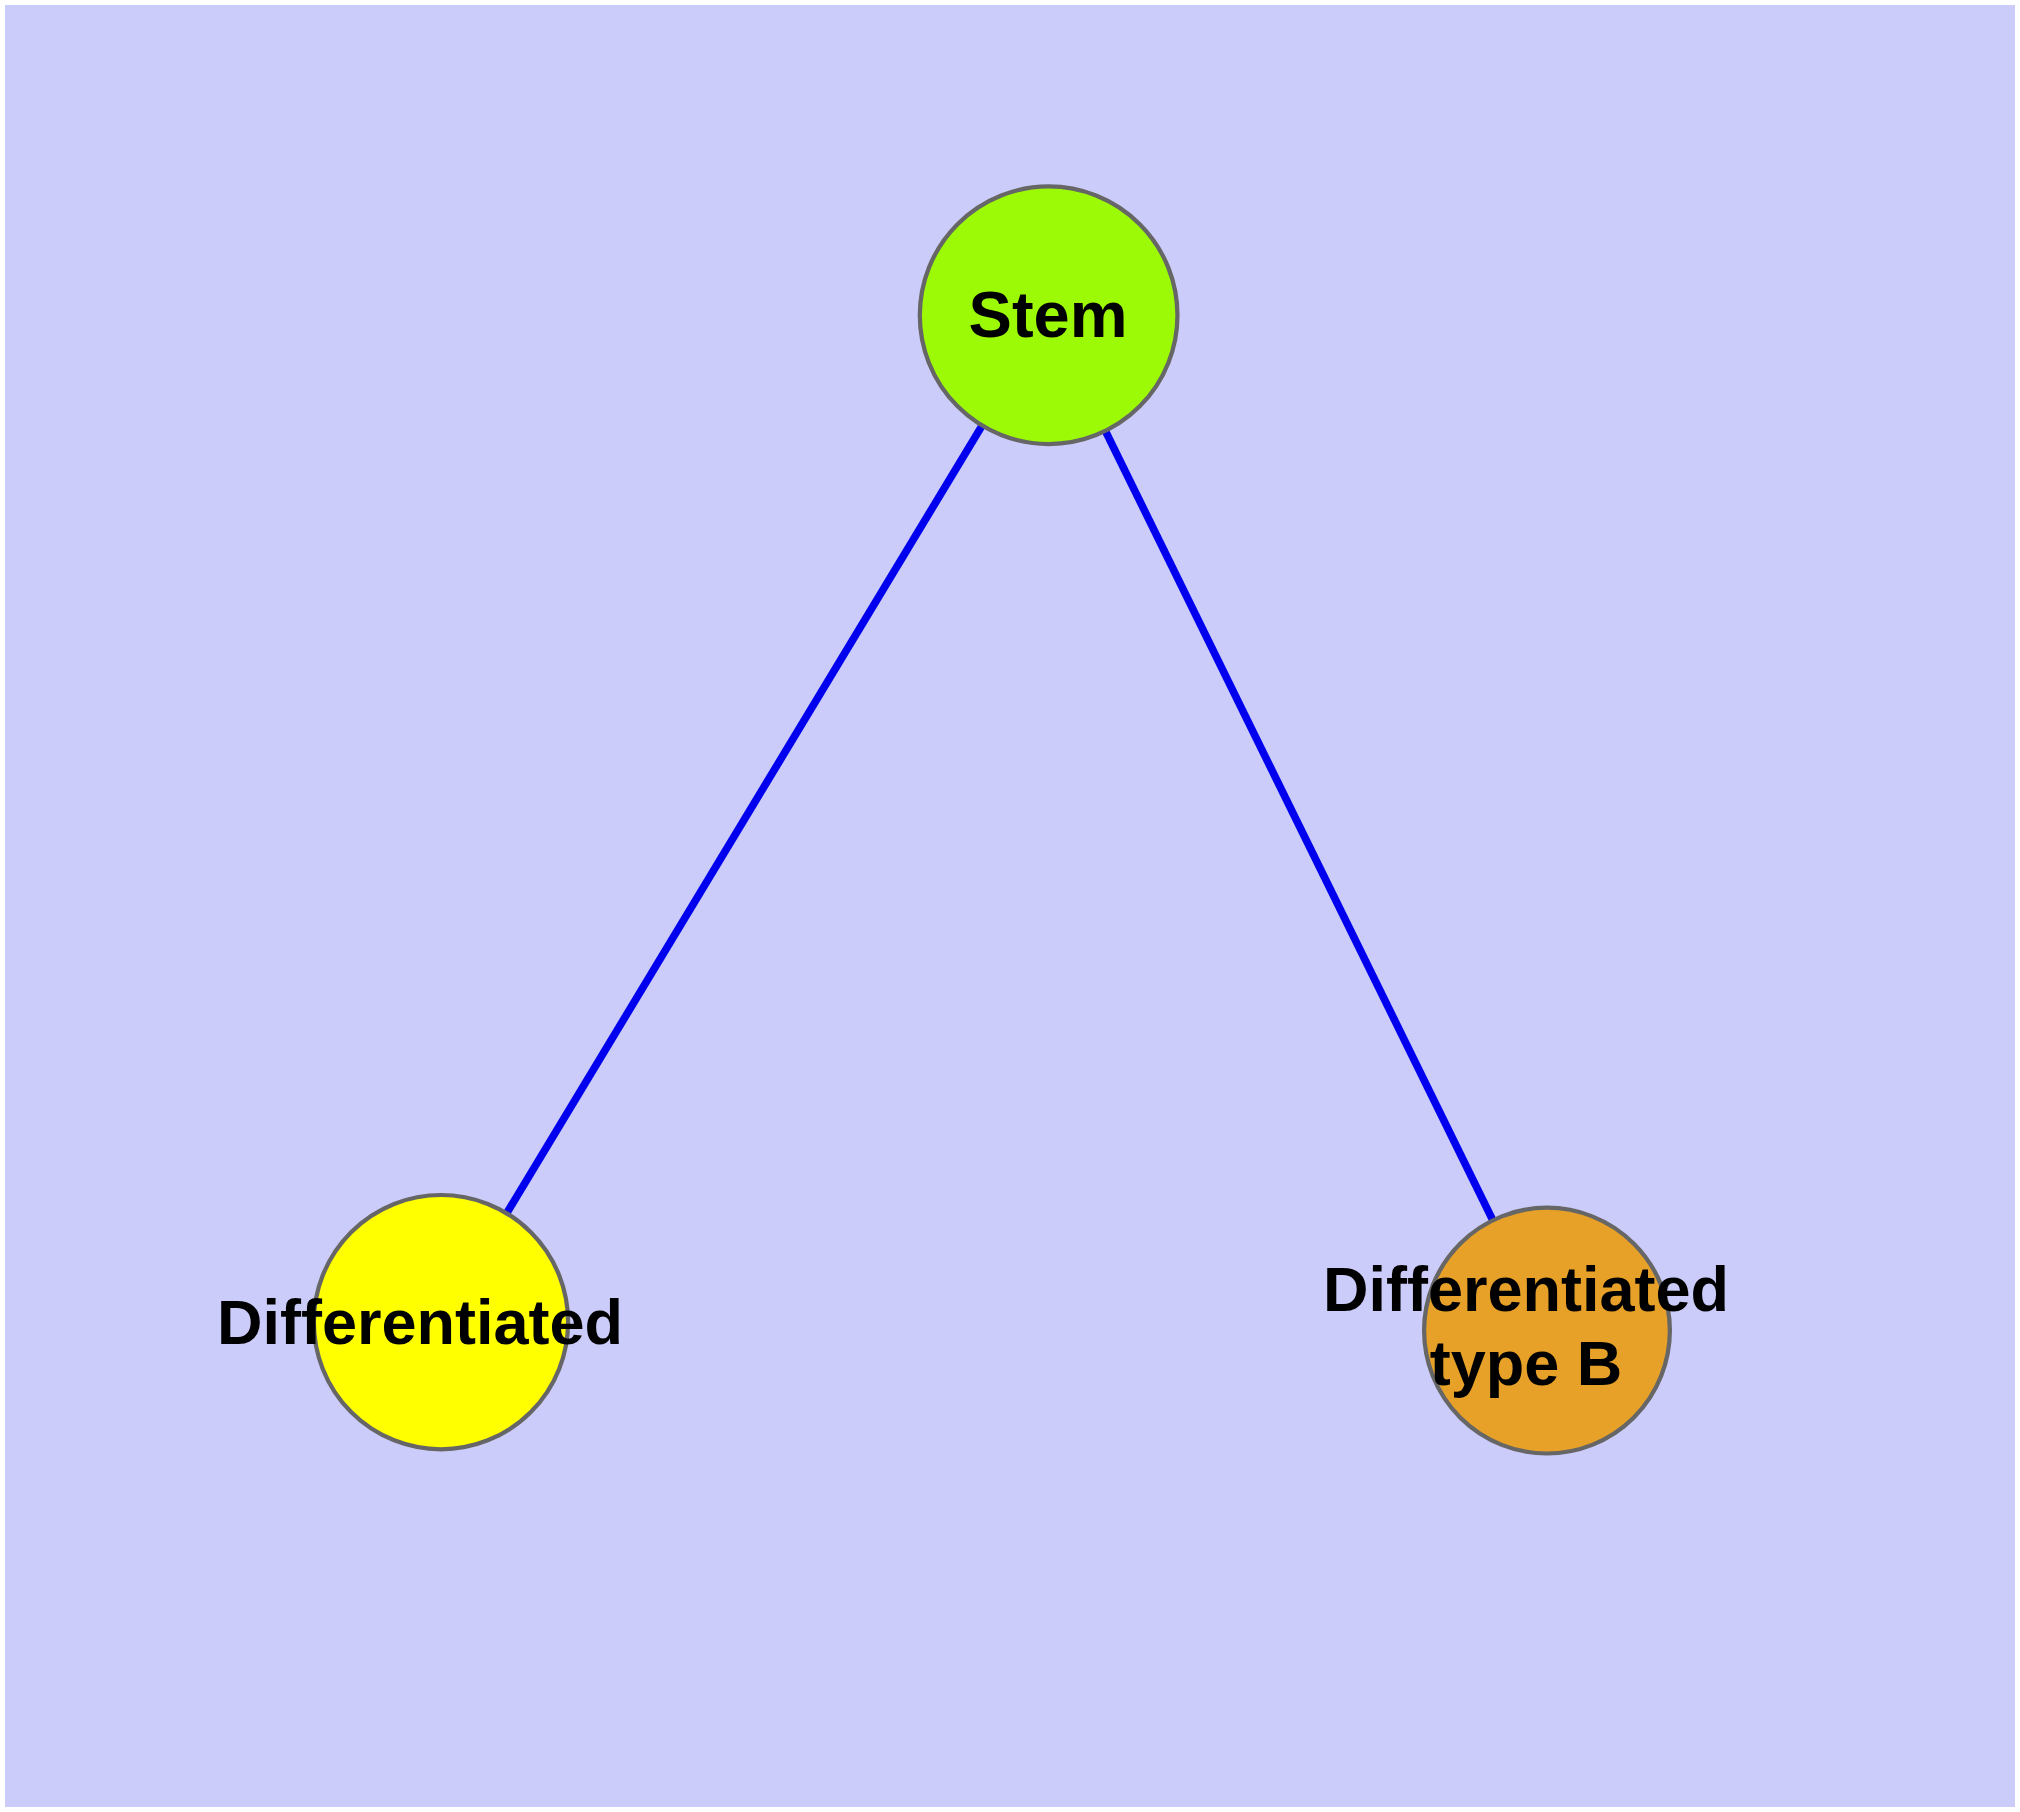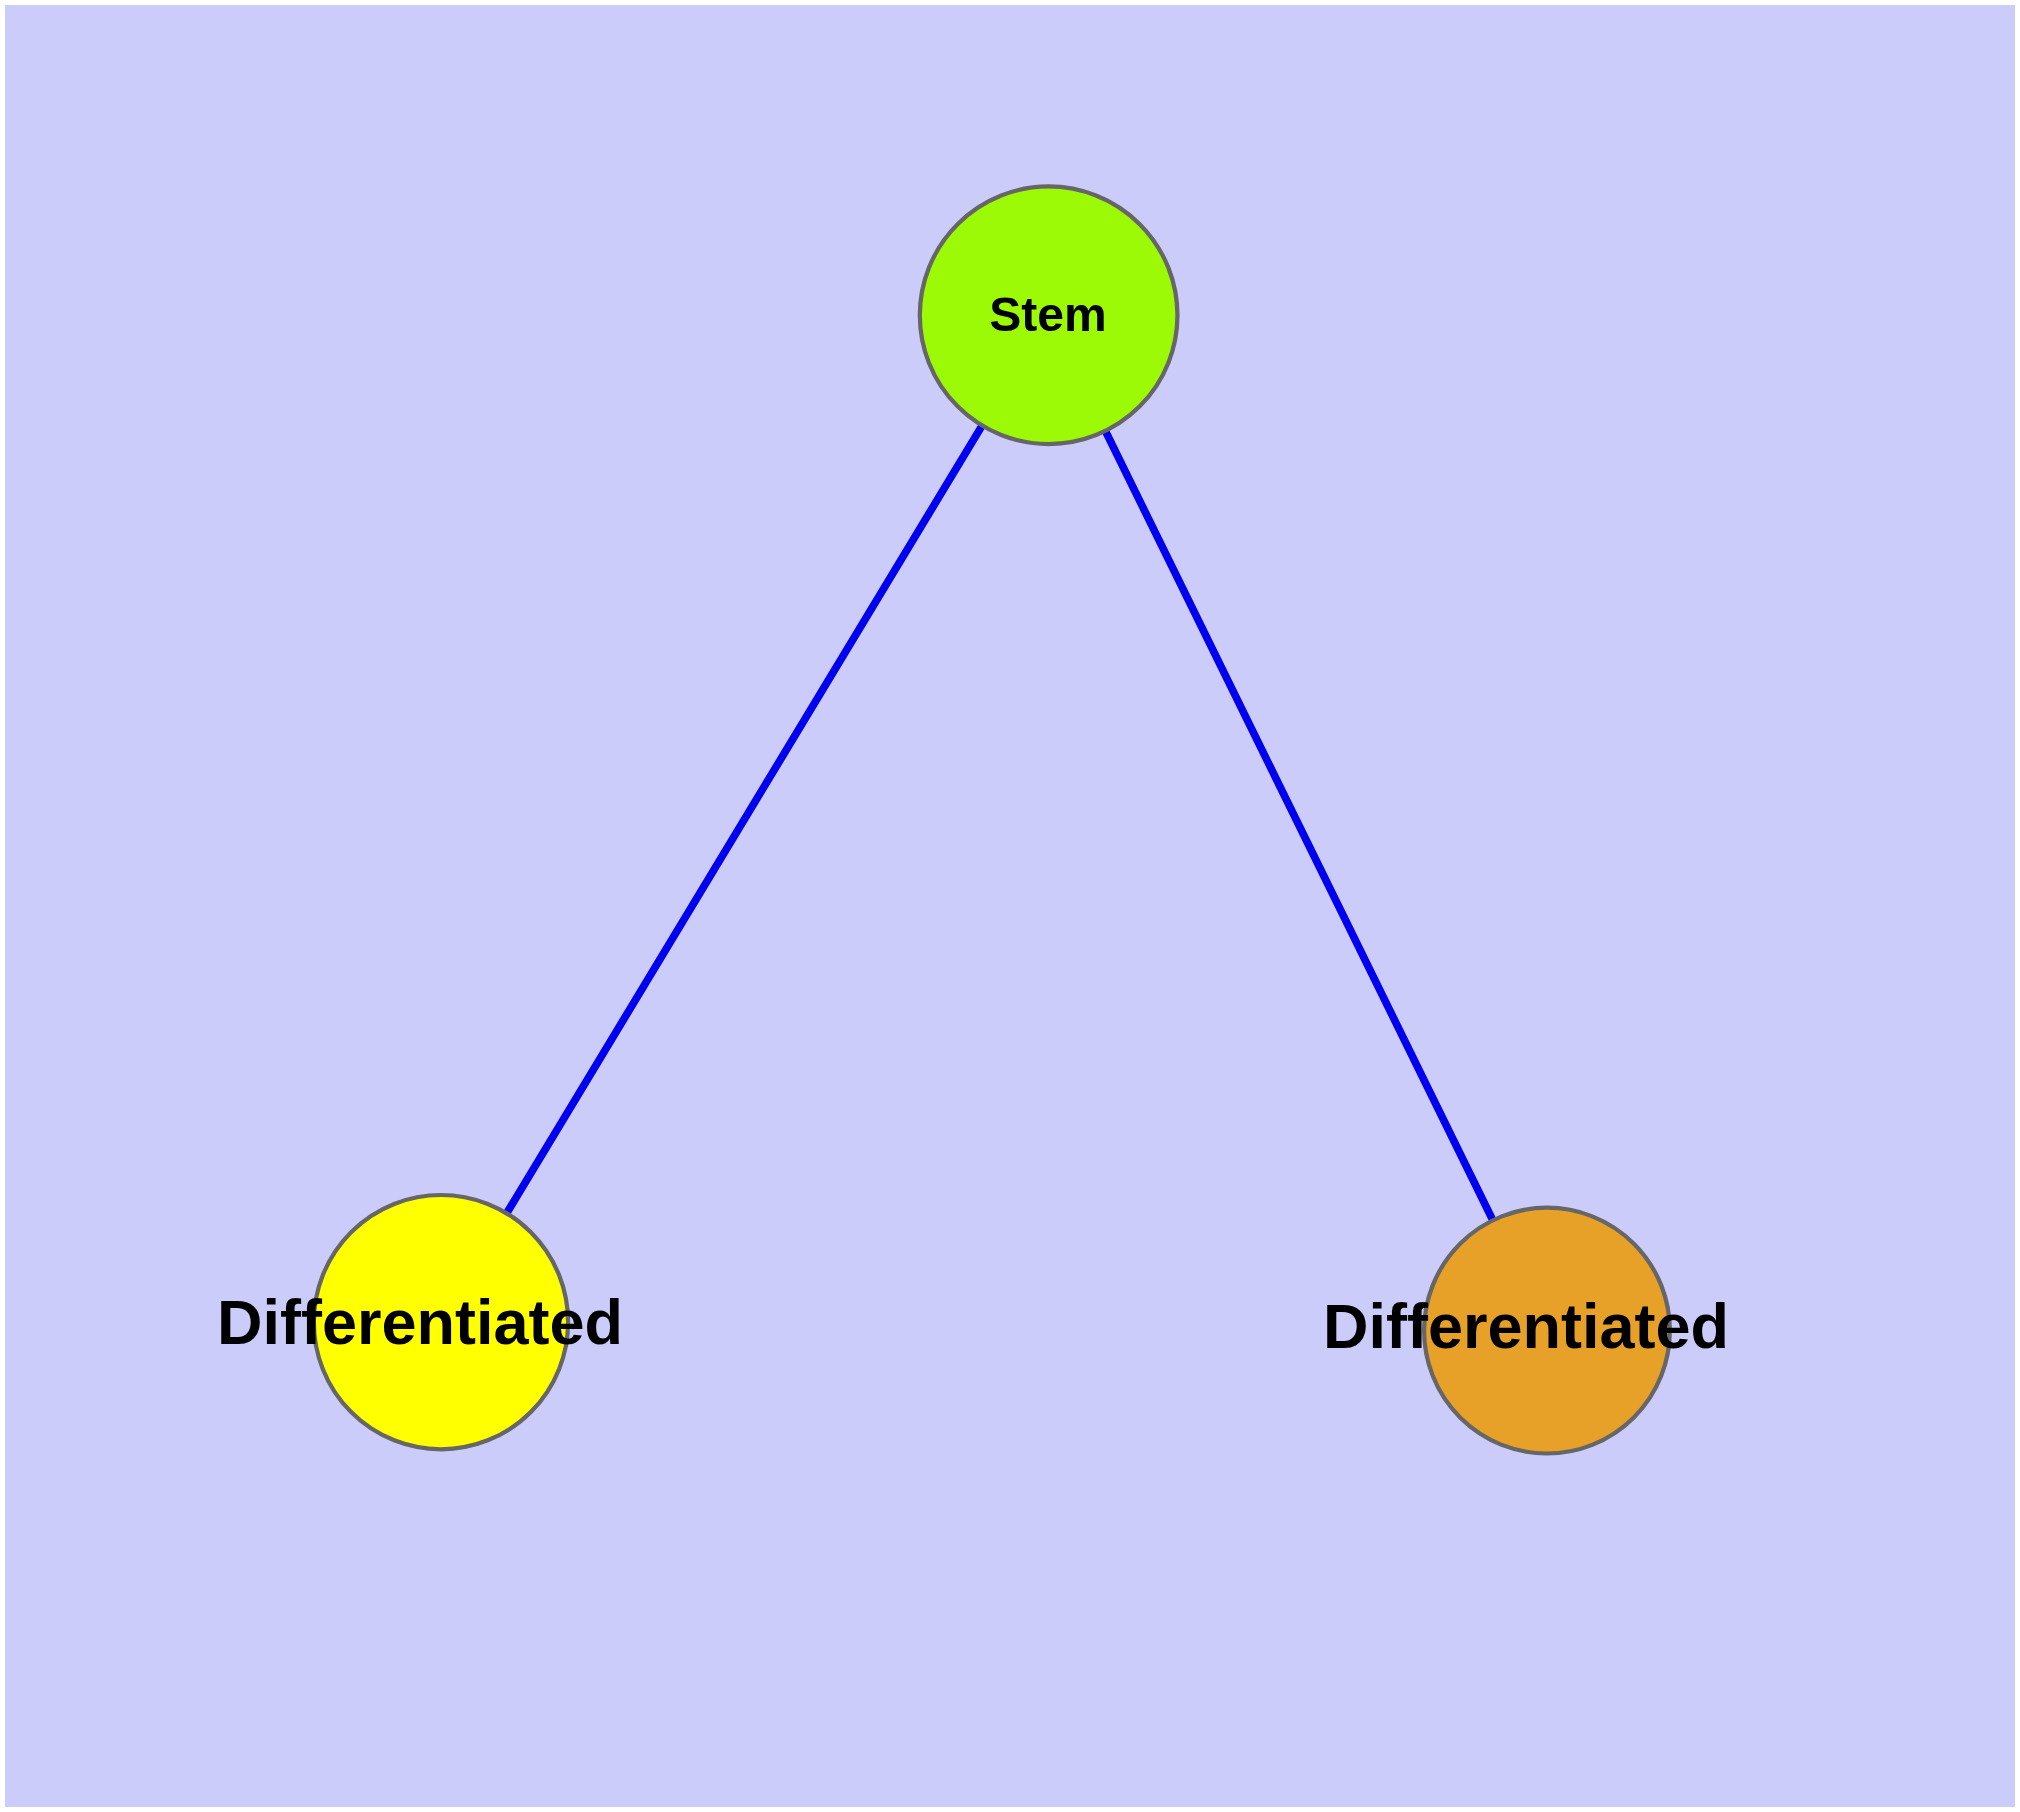--- a/index.html
+++ b/index.html
@@ -54,18 +54,18 @@
         <line x1="1237" y1="372" x2="1825" y2="1570" stroke="#0000ee" stroke-width="9" stroke-linecap="butt"></line>
       </g>
     <g id="nodes-layer">
         <circle cx="1237" cy="372" r="152" fill="#9cfa06" stroke="#666666" stroke-width="5"></circle>
         <circle cx="520" cy="1560" r="150" fill="#ffff00" stroke="#666666" stroke-width="5"></circle>
         <circle cx="1825" cy="1570" r="145" fill="#e8a128" stroke="#666666" stroke-width="5"></circle>
       </g>
   </svg>
 
   <div id="labels-layer">
-      <div class="node-label" style="left: 1048px; top: 315px; font-size: 48px; font-weight: bold; color: rgb(0, 0, 0);"><div>Stem</div></div>
+      <div class="node-label" style="left: 1048px; top: 315px; font-size: 65px; font-weight: bold; color: rgb(0, 0, 0);"><div>Stem</div></div>
       <div class="node-label" style="left: 420px; top: 1322px; font-size: 63px; font-weight: bold; color: rgb(0, 0, 0);"><div>Differentiated</div></div>
-      <div class="node-label" style="left: 1526px; top: 1326px; font-size: 63px; font-weight: bold; color: rgb(0, 0, 0);"><div>Differentiated</div></div>
+      <div class="node-label" style="left: 1526px; top: 1326px; font-size: 63px; font-weight: bold; color: rgb(0, 0, 0);"><div>Differentiated</div><div>type B</div></div>
     </div>
 </div>
 
 
 </body></html>

